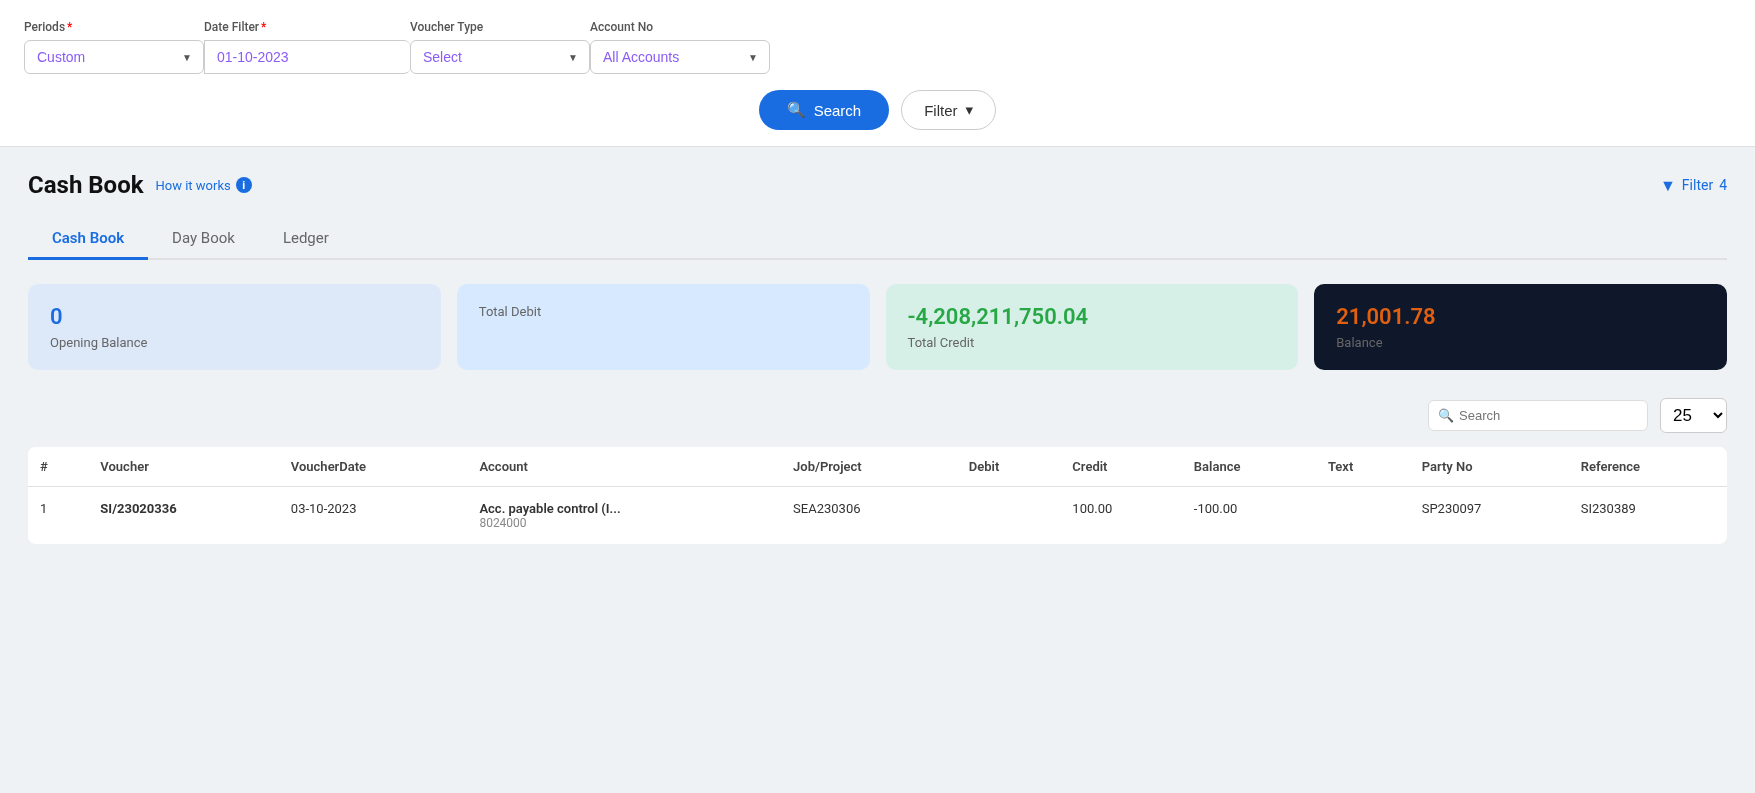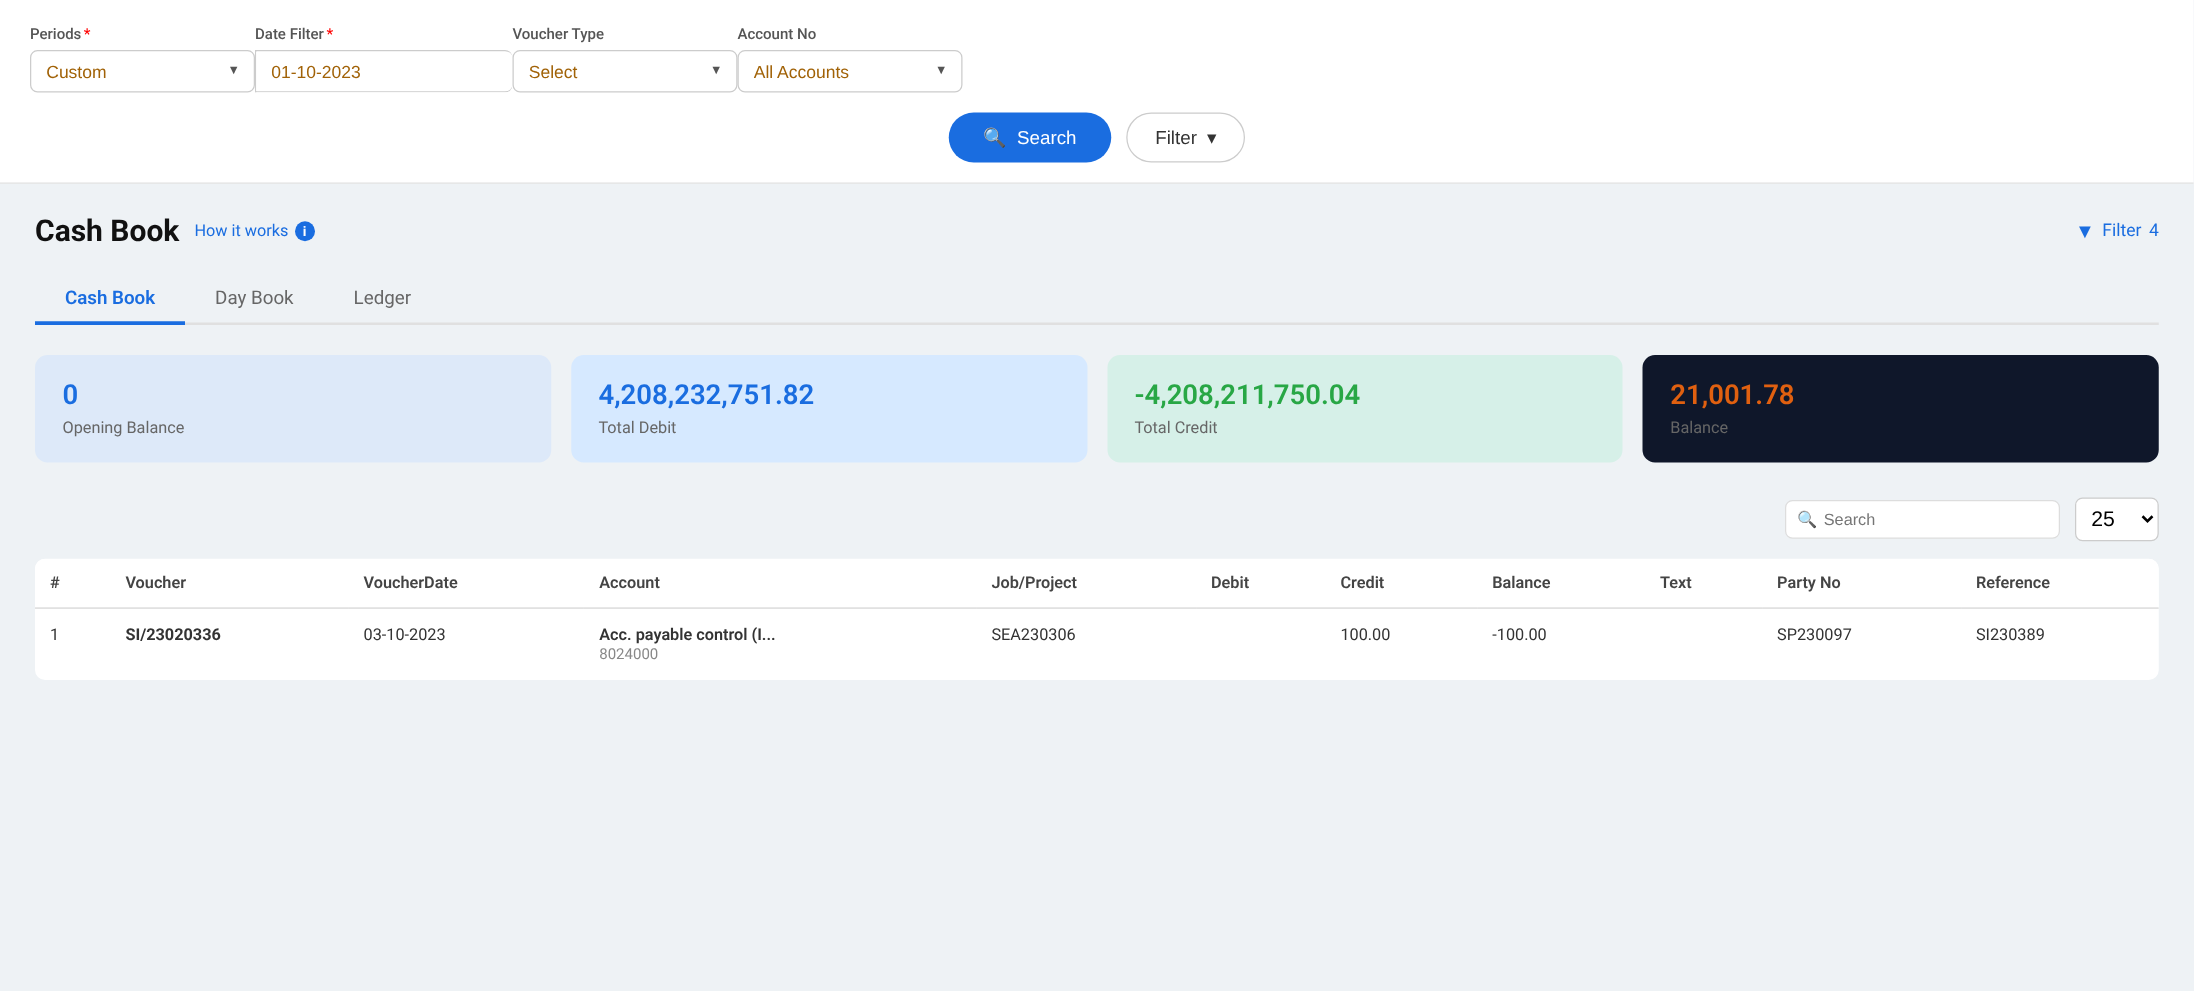--- a/index.html
+++ b/index.html
@@ -38,21 +38,21 @@
       color: red;
       margin-left: 2px;
     }
 
     .filter-group select,
     .filter-group input {
       border: 1px solid #ccc;
       border-radius: 6px;
       padding: 8px 12px;
       font-size: 14px;
-      color: #a16207;
+      color: #8b5cf6;
       background: #fff;
       outline: none;
       appearance: none;
       -webkit-appearance: none;
     }
 
     .select-wrapper {
       position: relative;
       display: inline-block;
     }
@@ -417,21 +417,20 @@
     <div class="tab">Day Book</div>
     <div class="tab">Ledger</div>
   </div>
 
   <div class="summary-cards">
     <div class="summary-card card-opening">
       <div class="card-value">0</div>
       <div class="card-label">Opening Balance</div>
     </div>
     <div class="summary-card card-debit">
-      <div class="card-value">4,208,232,751.82</div>
       <div class="card-label">Total Debit</div>
     </div>
     <div class="summary-card card-credit">
       <div class="card-value">-4,208,211,750.04</div>
       <div class="card-label">Total Credit</div>
     </div>
     <div class="summary-card card-balance">
       <div class="card-value">21,001.78</div>
       <div class="card-label">Balance</div>
     </div>

